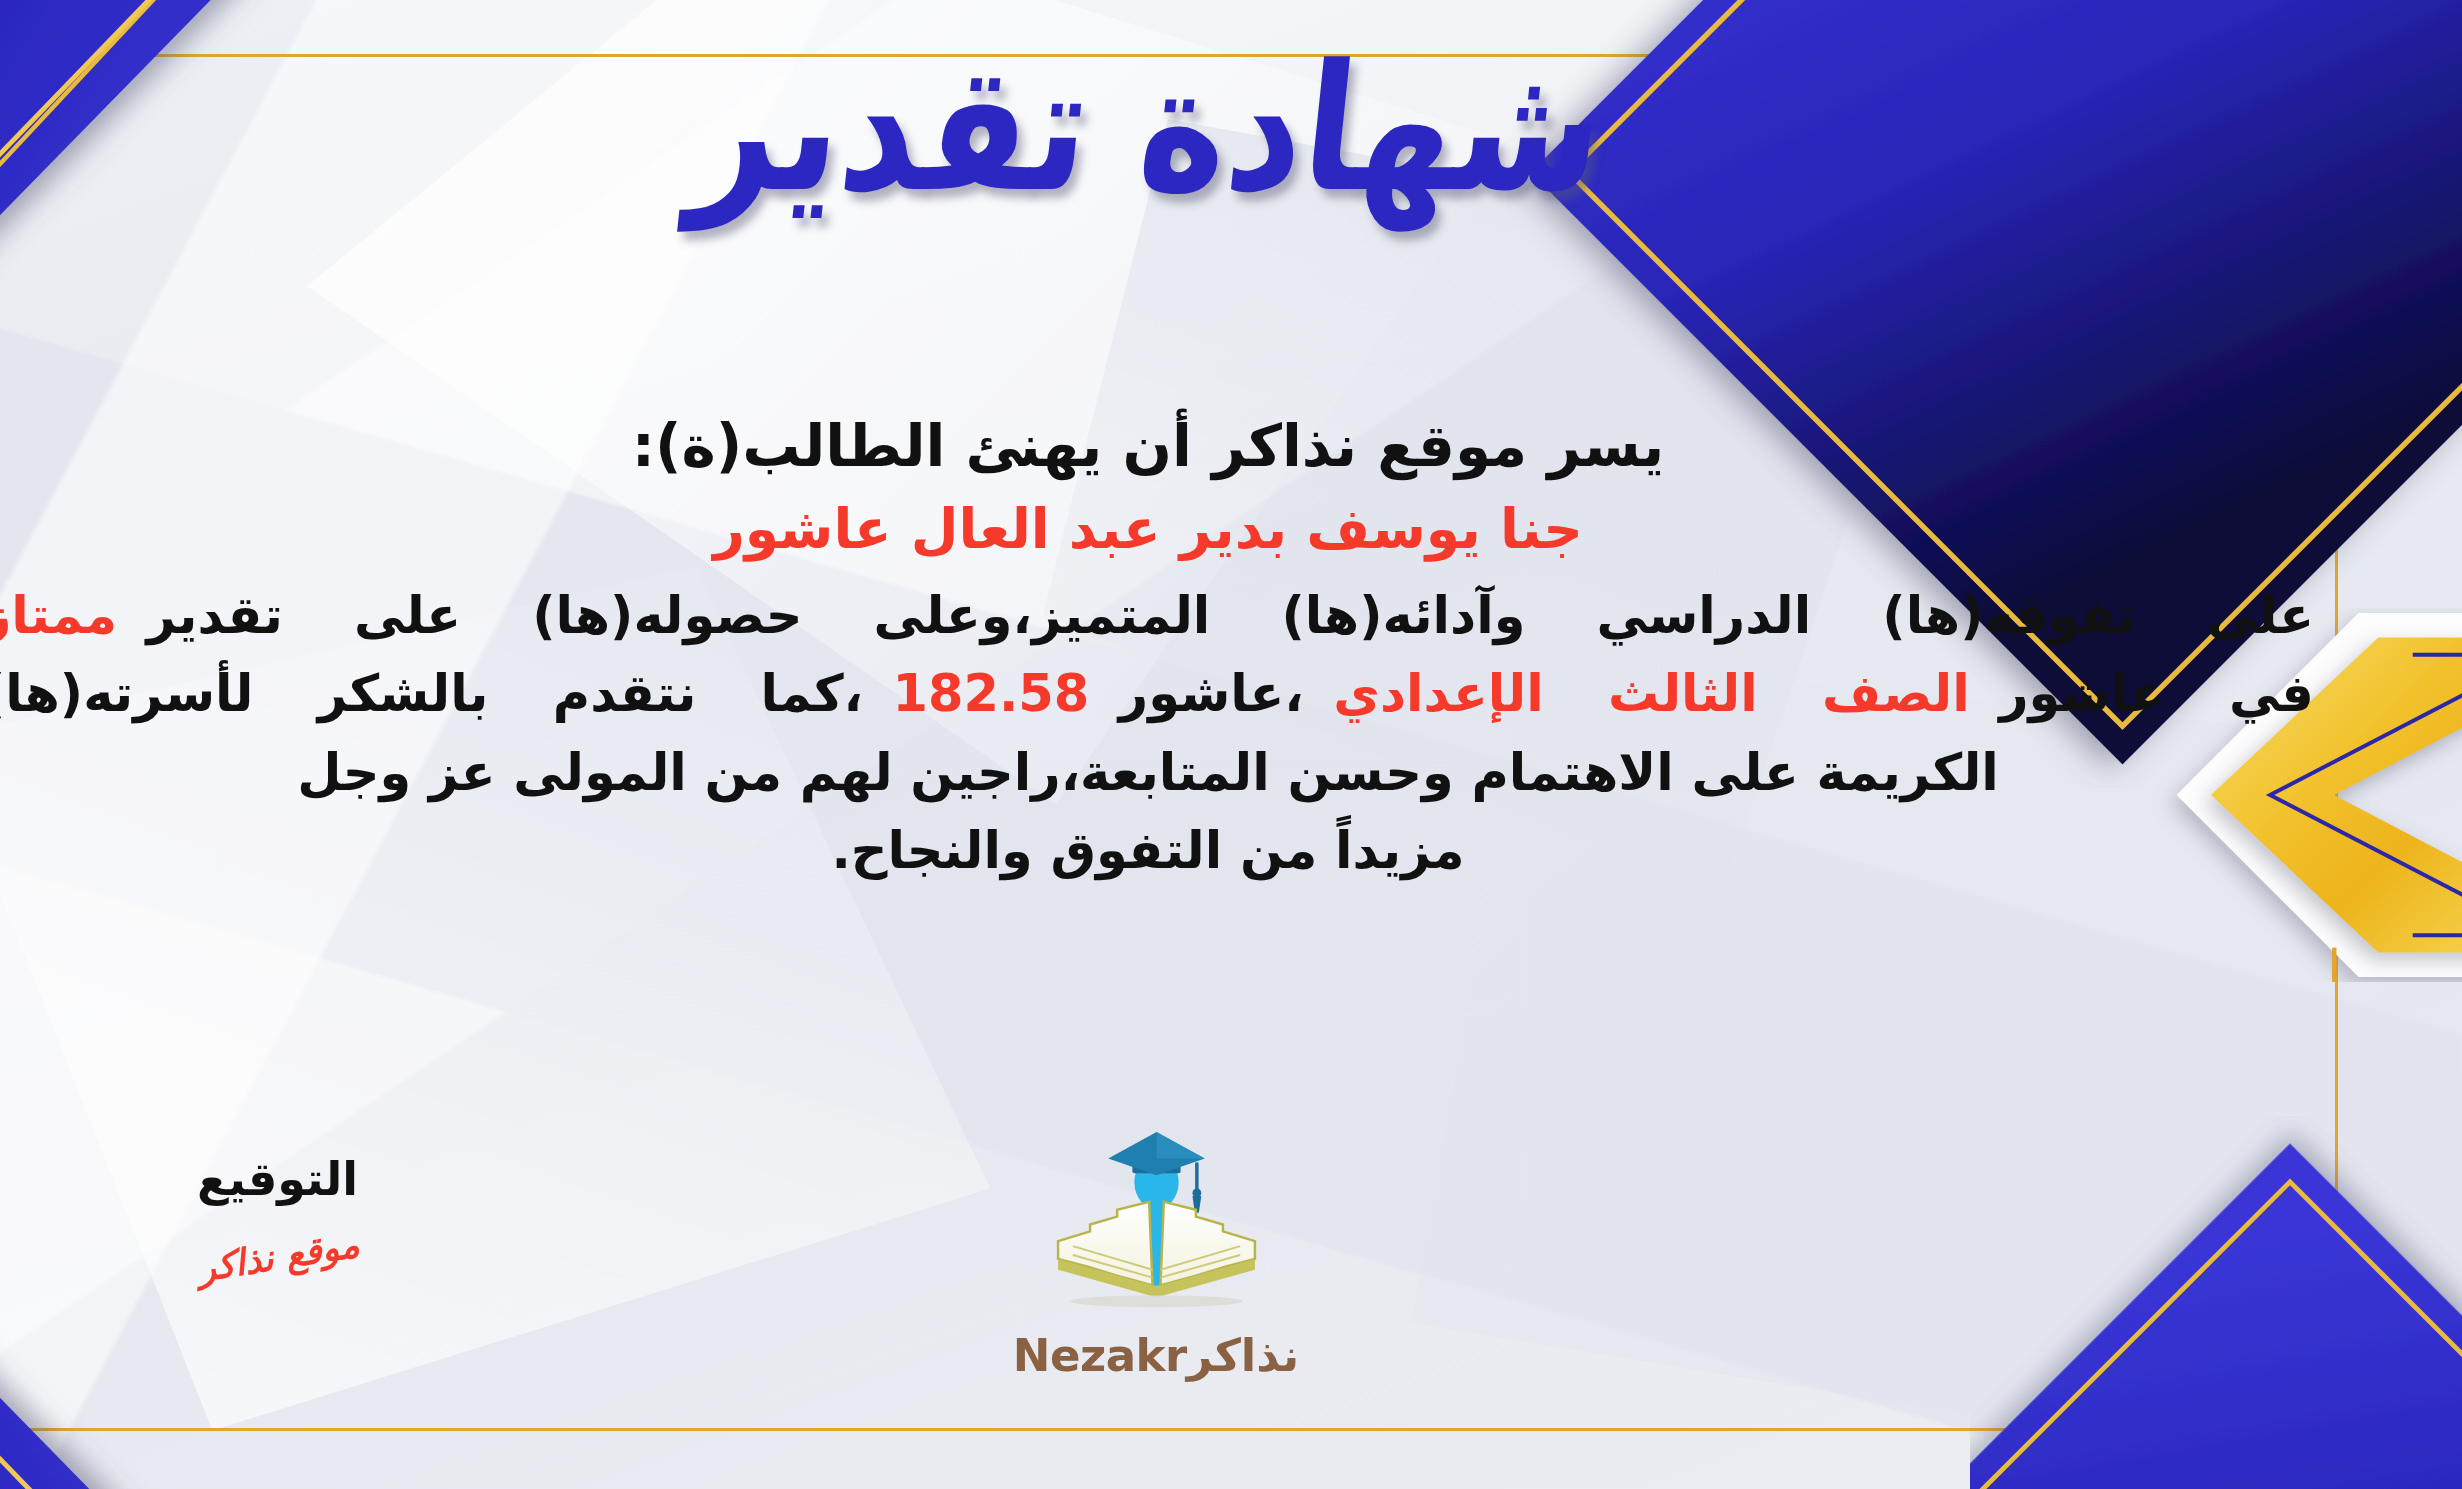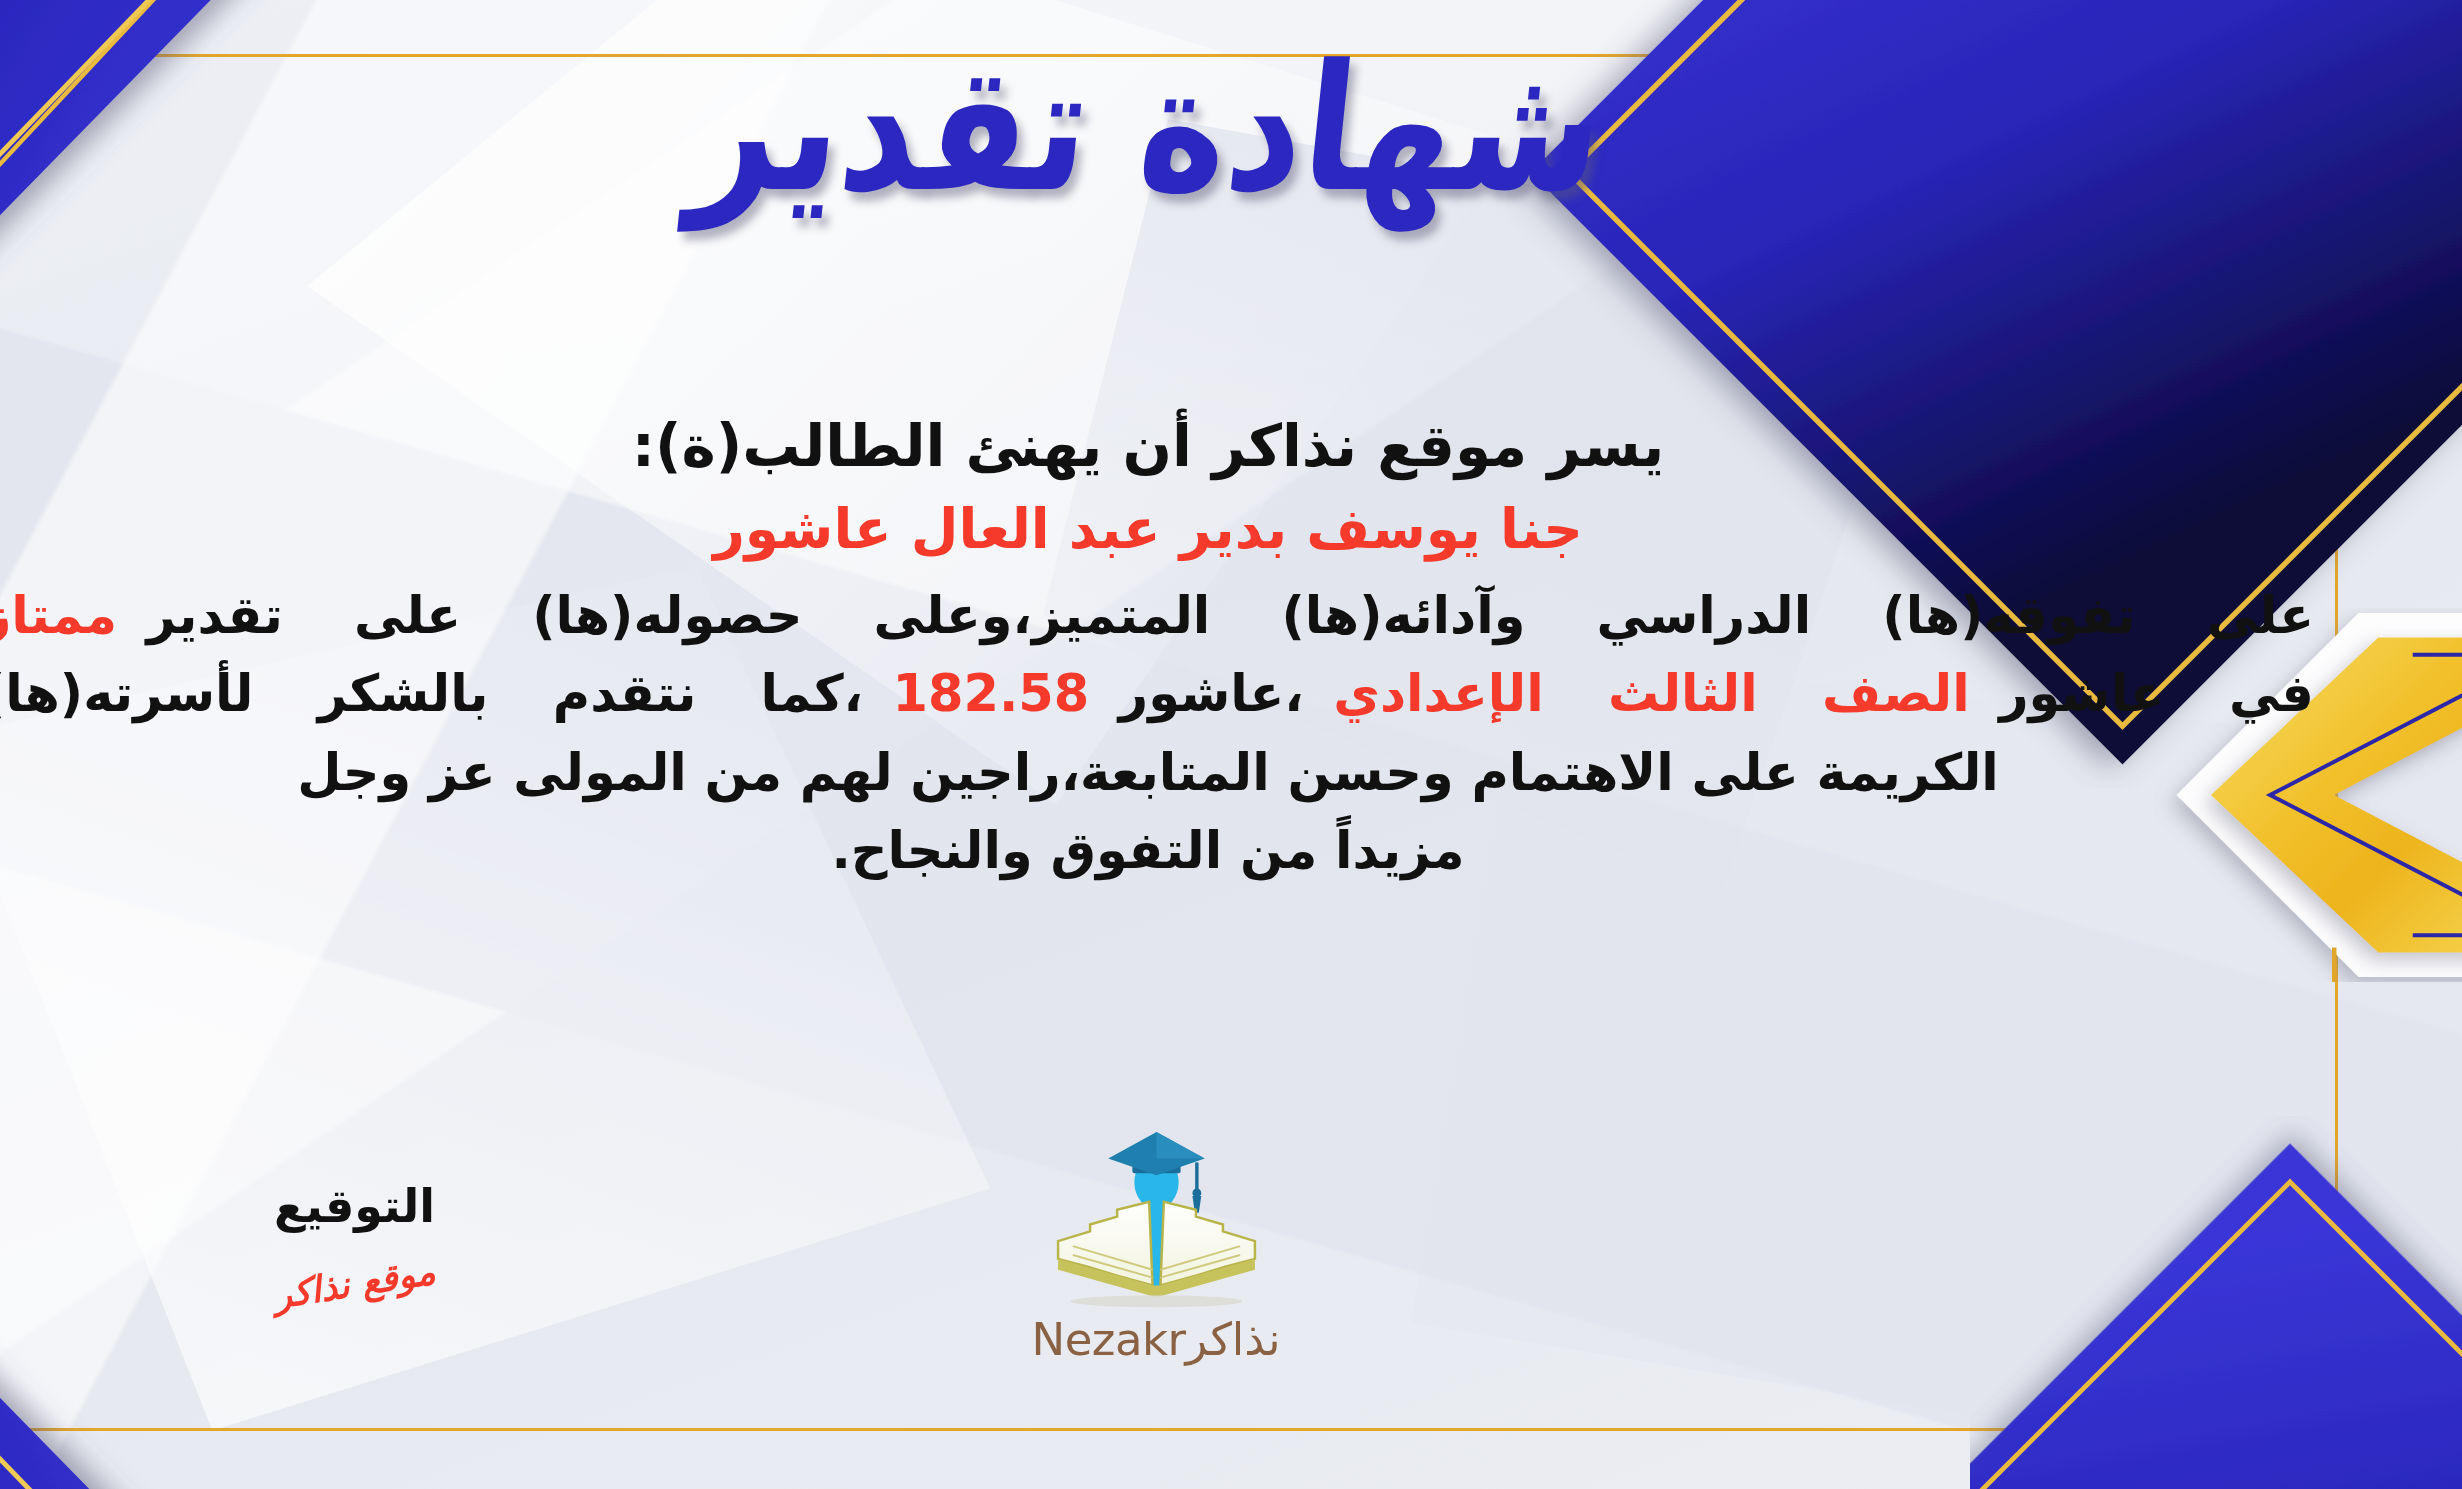--- a/index.html
+++ b/index.html
@@ -69,33 +69,33 @@
     color:#111111;
   }
   .l-intro{font-size:58px;line-height:1.28;font-weight:600;letter-spacing:-0.5px;}
   .l-name{font-size:55px;line-height:1.7;font-weight:700;color:#f5392a;letter-spacing:-0.5px;}
   .l-para{font-size:51px;line-height:1.54;font-weight:600;letter-spacing:-0.5px;}
   .l-para.justify{text-align:justify;text-align-last:justify;}
   .hi{color:#f5392a;font-weight:700;}
   .sp{display:inline-block;width:29.5px;}
 
   
-  .sig-block{position:absolute;right:1950px;top:1152px;width:315px;text-align:center;direction:rtl;margin-top:27px;}
+  .sig-block{position:absolute;right:1950px;top:1152px;width:315px;text-align:left;direction:rtl;}
   .sig-label{font-size:46px;font-weight:700;color:#111;letter-spacing:-0.5px;}
   .sig-mark{
     margin-top:28.6px;
     font-family:"DejaVu Serif","Liberation Serif",serif;
     font-size:36px;color:#f5392a;font-weight:600;font-style:italic;
     transform:rotate(-9deg);display:inline-block;letter-spacing:1px;
   }
 
   
   .logo{position:absolute;left:1125px;top:1128px;width:394px;text-align:center;}
   .logo svg{display:block;margin:0 auto;}
-  .logo-text{margin-top:2px;font-size:45px;font-weight:400;color:#8a6243;
+  .logo-text{margin-top:18px;font-size:45px;font-weight:700;color:#8a6243;
              letter-spacing:-0.5px;line-height:1;direction:rtl;}
 </style>
 </head>
 <body>
 
 <div id="cert">
 
   <div class="bgpoly p1"></div>
   <div class="bgpoly p2"></div>
   <div class="bgpoly p3"></div>

